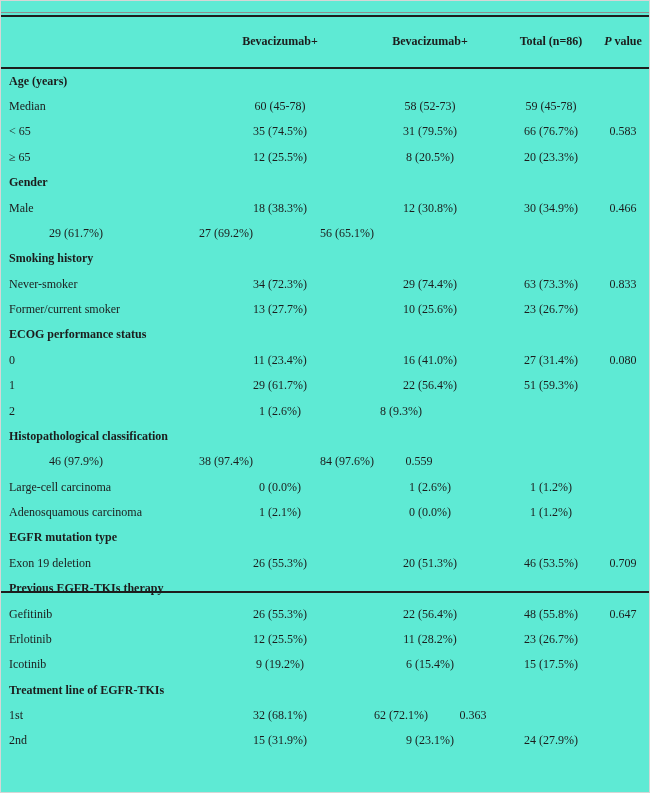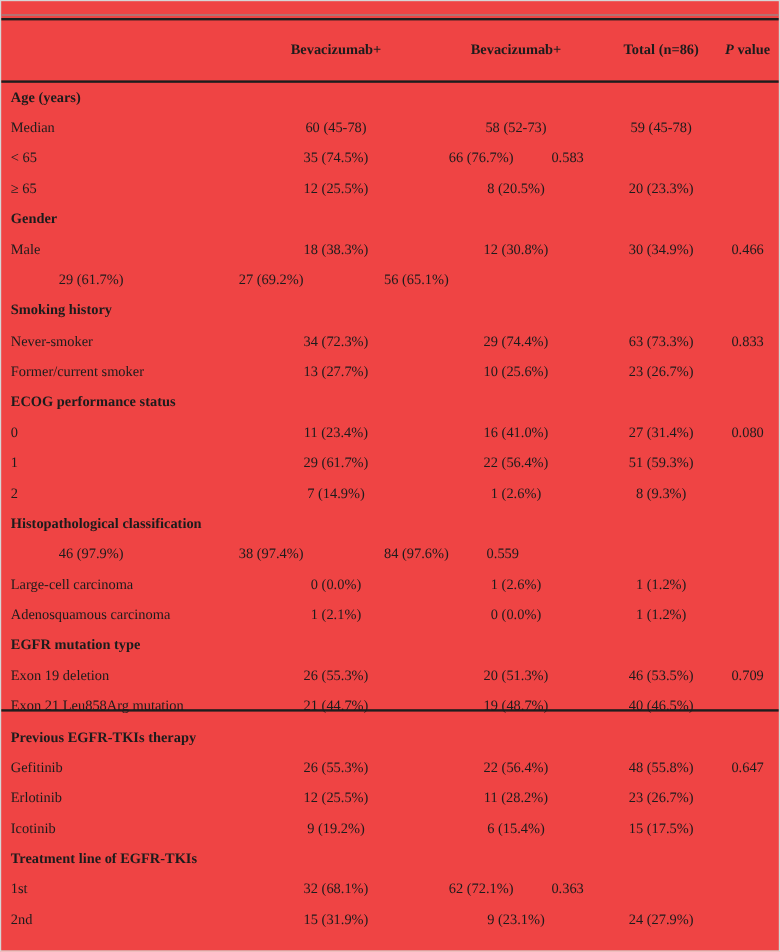--- a/index.html
+++ b/index.html
@@ -5,21 +5,21 @@
   html, body {
     margin: 0;
     padding: 0;
     background: #ffffff;
   }
   .figure {
     position: relative;
     width: 650px;
     height: 793px;
     box-sizing: border-box;
-    background: #ef4444;
+    background: #5eead4;
     border: 1px solid #d6d6d6;
     font-family: "Liberation Serif", "DejaVu Serif", serif;
     font-size: 12px;
     color: #1c1c1c;
     overflow: hidden;
   }
   .rule-top {
     margin-top: 11px;
     height: 1.5px;
     border-top: 1px solid #8f8f8f;
@@ -110,20 +110,21 @@
       <div class="row data">
         <div class="cell c-label">Median</div>
         <div class="cell c-a">60 (45-78)</div>
         <div class="cell c-b">58 (52-73)</div>
         <div class="cell c-total">59 (45-78)</div>
         <div class="cell c-p"></div>
       </div>
       <div class="row data">
         <div class="cell c-label">&lt; 65</div>
         <div class="cell c-a">35 (74.5%)</div>
+        <div class="cell c-b">31 (79.5%)</div>
         <div class="cell c-total">66 (76.7%)</div>
         <div class="cell c-p">0.583</div>
       </div>
       <div class="row data">
         <div class="cell c-label">≥ 65</div>
         <div class="cell c-a">12 (25.5%)</div>
         <div class="cell c-b">8 (20.5%)</div>
         <div class="cell c-total">20 (23.3%)</div>
         <div class="cell c-p"></div>
       </div>
@@ -184,21 +185,20 @@
       </div>
       <div class="row data">
         <div class="cell c-label">1</div>
         <div class="cell c-a">29 (61.7%)</div>
         <div class="cell c-b">22 (56.4%)</div>
         <div class="cell c-total">51 (59.3%)</div>
         <div class="cell c-p"></div>
       </div>
       <div class="row data">
         <div class="cell c-label">2</div>
-        <div class="cell c-a">7 (14.9%)</div>
         <div class="cell c-b">1 (2.6%)</div>
         <div class="cell c-total">8 (9.3%)</div>
         <div class="cell c-p"></div>
       </div>
       <div class="row section">
         <div class="cell c-label">Histopathological classification</div>
         <div class="cell c-a"></div>
         <div class="cell c-b"></div>
         <div class="cell c-total"></div>
         <div class="cell c-p"></div>
@@ -230,27 +230,20 @@
         <div class="cell c-total"></div>
         <div class="cell c-p"></div>
       </div>
       <div class="row data">
         <div class="cell c-label">Exon 19 deletion</div>
         <div class="cell c-a">26 (55.3%)</div>
         <div class="cell c-b">20 (51.3%)</div>
         <div class="cell c-total">46 (53.5%)</div>
         <div class="cell c-p">0.709</div>
       </div>
-      <div class="row data">
-        <div class="cell c-label">Exon 21 Leu858Arg mutation</div>
-        <div class="cell c-a">21 (44.7%)</div>
-        <div class="cell c-b">19 (48.7%)</div>
-        <div class="cell c-total">40 (46.5%)</div>
-        <div class="cell c-p"></div>
-      </div>
       <div class="row section">
         <div class="cell c-label">Previous EGFR-TKIs therapy</div>
         <div class="cell c-a"></div>
         <div class="cell c-b"></div>
         <div class="cell c-total"></div>
         <div class="cell c-p"></div>
       </div>
       <div class="row data">
         <div class="cell c-label">Gefitinib</div>
         <div class="cell c-a">26 (55.3%)</div>

